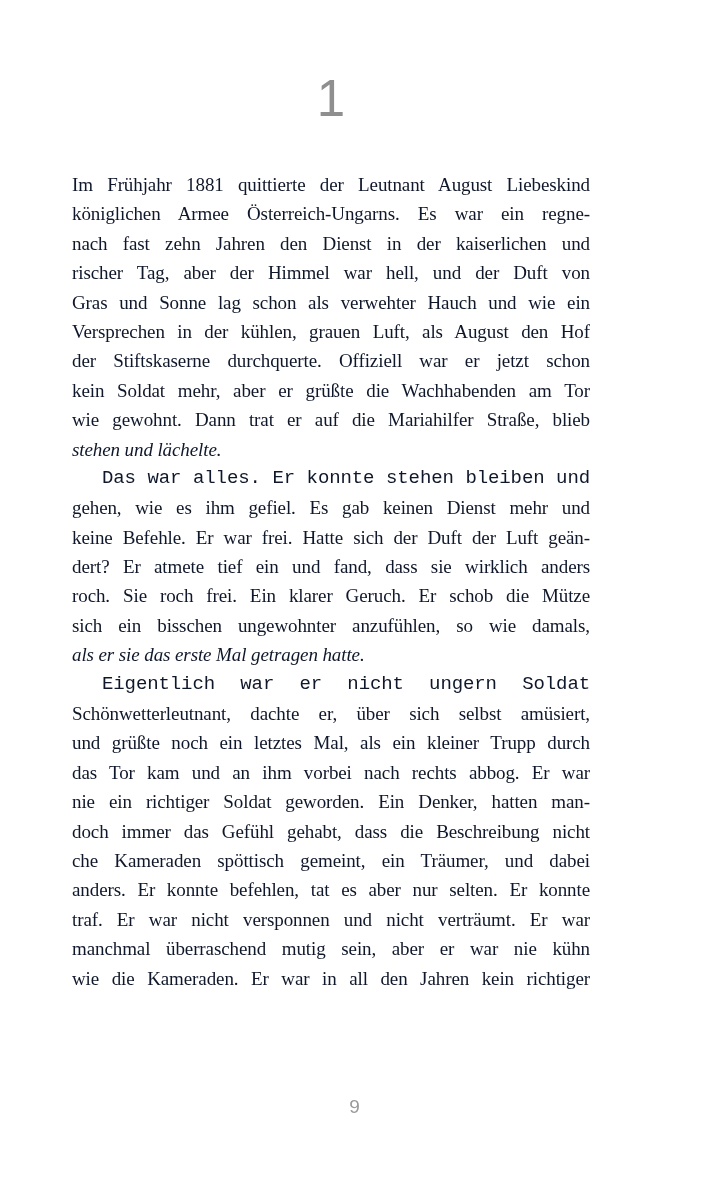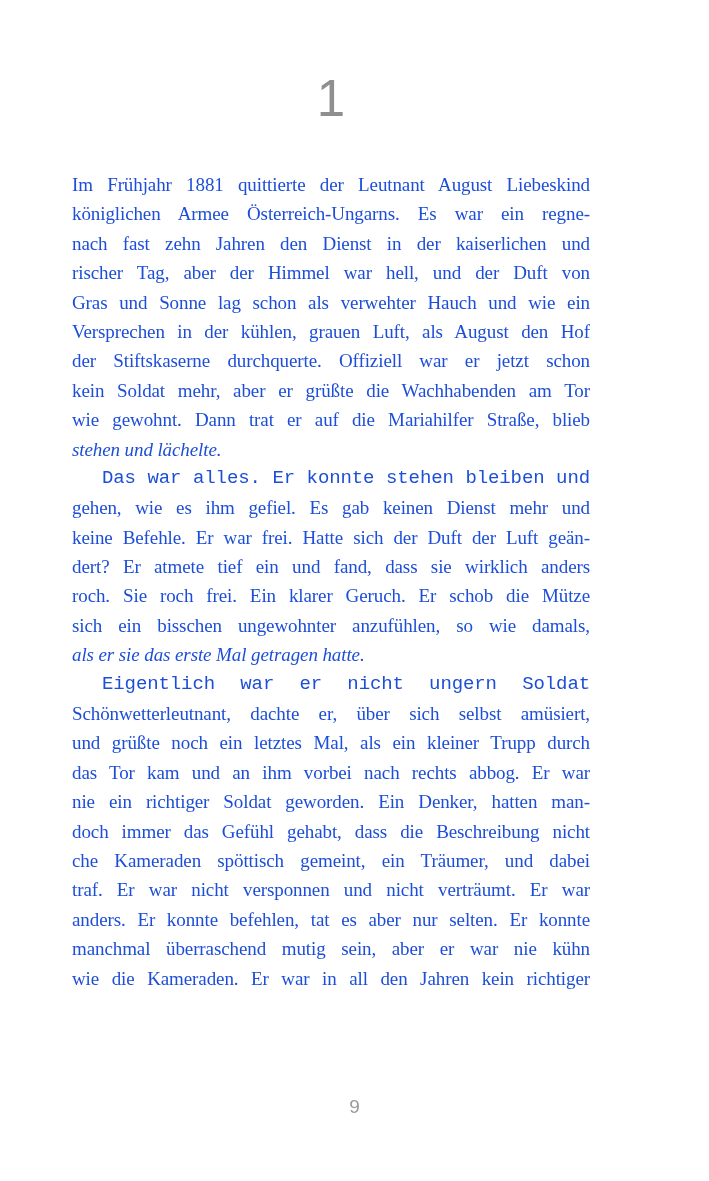--- a/index.html
+++ b/index.html
@@ -26,21 +26,21 @@
     height: 58px;
     line-height: 58px;
     text-align: center;
     font-family: "Liberation Sans", "DejaVu Sans", sans-serif;
     font-size: 51px;
     font-weight: 400;
     color: #8f8f8f;
   }
   .body-text {
     margin-top: 42px;
-    color: #1d4ed8;
+    color: #0f172a;
     font-size: 19px;
     line-height: 29.4px;
     letter-spacing: -0.1px;
   }
   .line {
     text-align: justify;
     text-align-last: justify;
     height: 29.4px;
     overflow: hidden;
   }
@@ -87,20 +87,20 @@
         <div class="line">roch. Sie roch frei. Ein klarer Geruch. Er schob die Mütze</div>
         <div class="line">sich ein bisschen ungewohnter anzufühlen, so wie damals,</div>
         <div class="line para-end">als er sie das erste Mal getragen hatte.</div>
         <div class="line indent">Eigentlich war er nicht ungern Soldat gewesen, aber ein</div>
         <div class="line">Schönwetterleutnant, dachte er, über sich selbst amüsiert,</div>
         <div class="line">und grüßte noch ein letztes Mal, als ein kleiner Trupp durch</div>
         <div class="line">das Tor kam und an ihm vorbei nach rechts abbog. Er war</div>
         <div class="line">nie ein richtiger Soldat geworden. Ein Denker, hatten man-</div>
         <div class="line">doch immer das Gefühl gehabt, dass die Beschreibung nicht</div>
         <div class="line">che Kameraden spöttisch gemeint, ein Träumer, und dabei</div>
+        <div class="line">anders. Er konnte befehlen, tat es aber nur selten. Er konnte</div>
         <div class="line">traf. Er war nicht versponnen und nicht verträumt. Er war</div>
-        <div class="line">anders. Er konnte befehlen, tat es aber nur selten. Er konnte</div>
         <div class="line">manchmal überraschend mutig sein, aber er war nie kühn</div>
         <div class="line">wie die Kameraden. Er war in all den Jahren kein richtiger</div>
       </div>
   </div>
   <div class="page-number">9</div>
 </div>
 
 </body></html>

